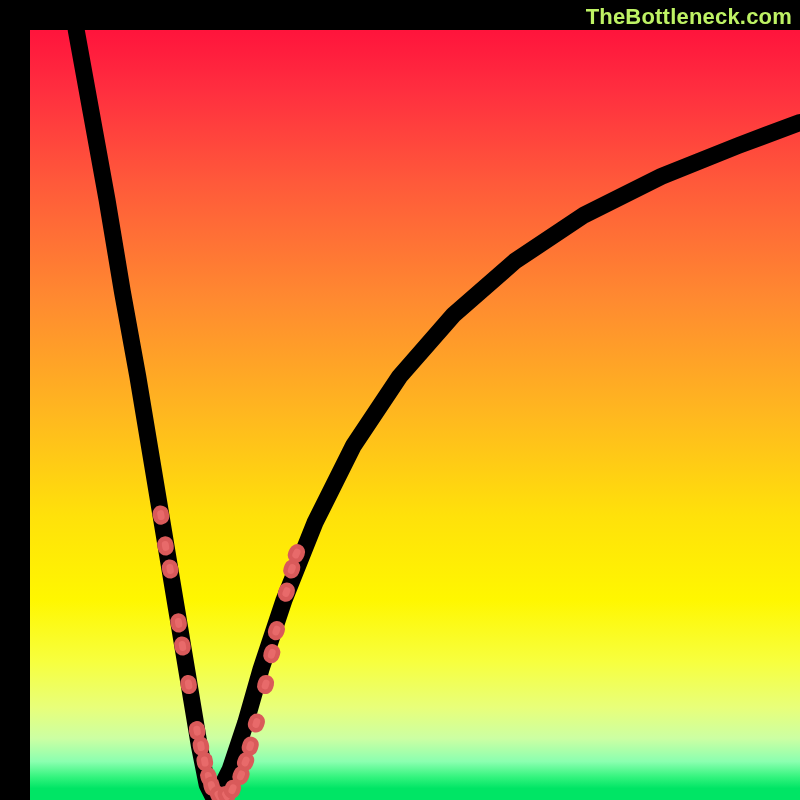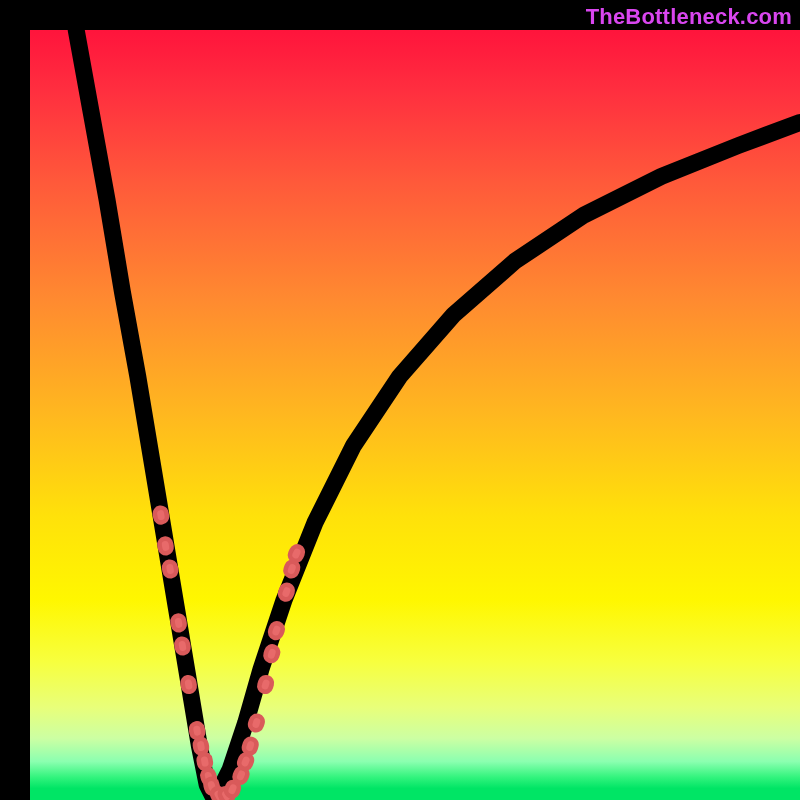--- a/index.html
+++ b/index.html
@@ -39,21 +39,21 @@
       #8bffb0 95%,
       #34f47e 97%,
       #00e565 98.5%,
       #00e565 100%
     );
   }
   .watermark {
     position: absolute;
     top: 4px;
     right: 8px;
-    color: #d946ef;
+    color: #bef264;
     font-size: 22px;
     font-weight: 600;
     letter-spacing: 0.2px;
     user-select: none;
   }
   svg.curve-layer {
     position: absolute;
     left: 0;
     top: 0;
     width: 770px;

